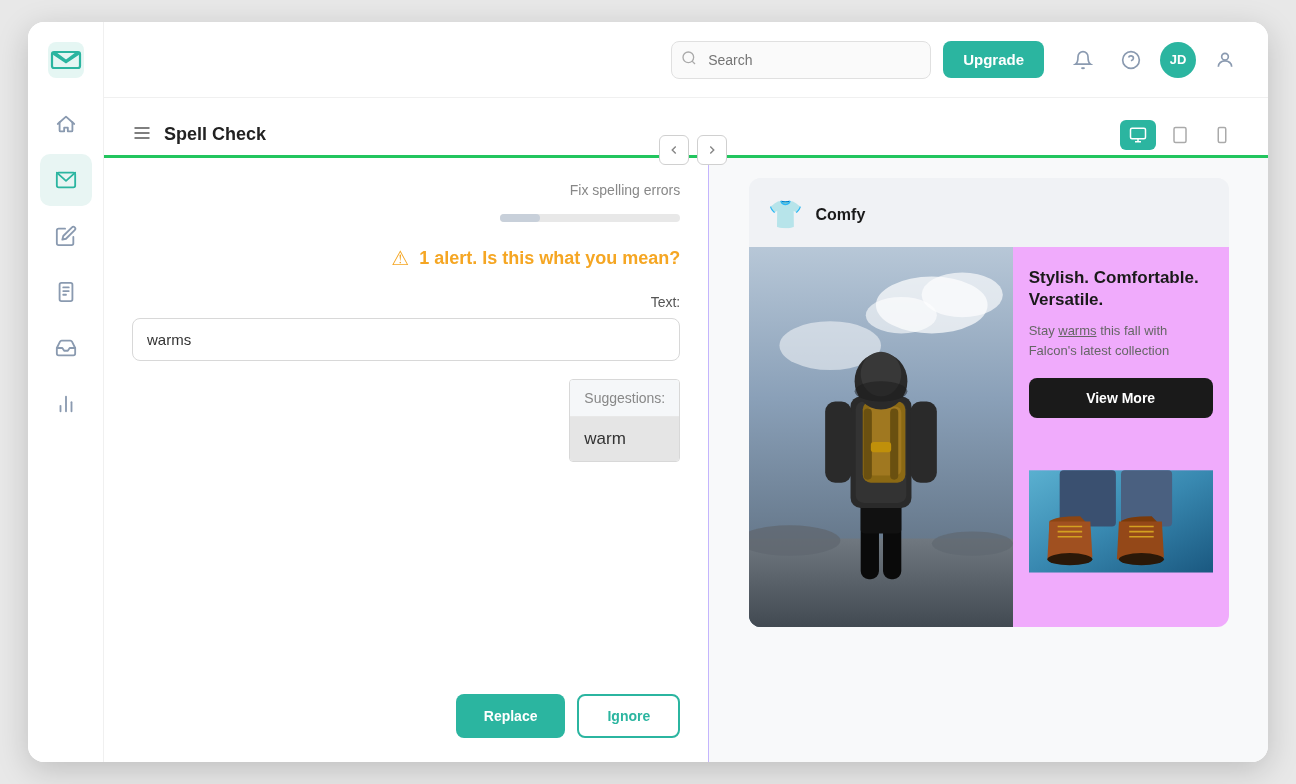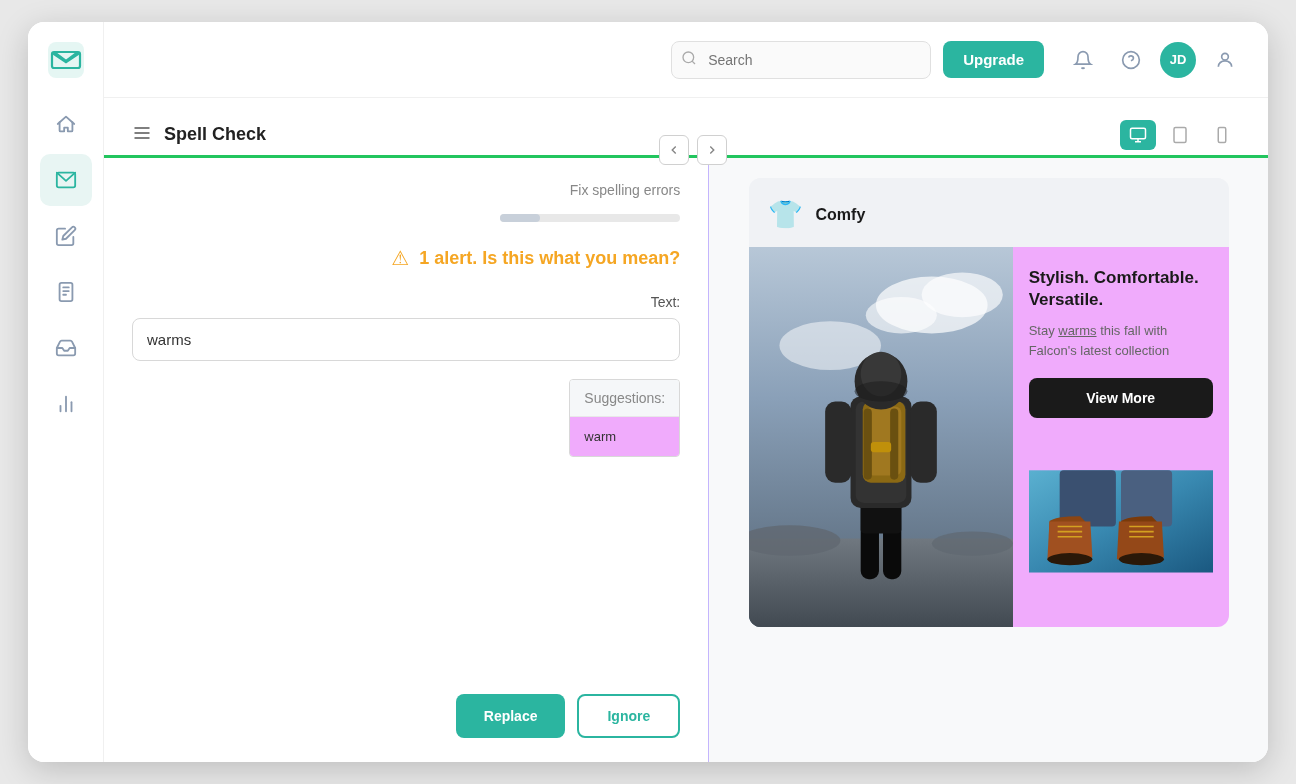--- a/index.html
+++ b/index.html
@@ -288,23 +288,23 @@
     }
     .suggestions-header {
       background: #f5f7f9;
       padding: 10px 14px;
       font-size: 14px;
       color: #888;
       border-bottom: 1px solid #e8e8e8;
     }
     .suggestions-item {
       padding: 12px 14px;
-      font-size: 13px;
+      font-size: 17px;
       color: #333;
-      background: #f0abfc;
+      background: #e5e5e5;
       cursor: pointer;
     }
     .btn-row {
       display: flex;
       gap: 12px;
       margin-top: auto;
     }
     .btn-primary {
       padding: 12px 28px;
       background: #2bb5a0;

